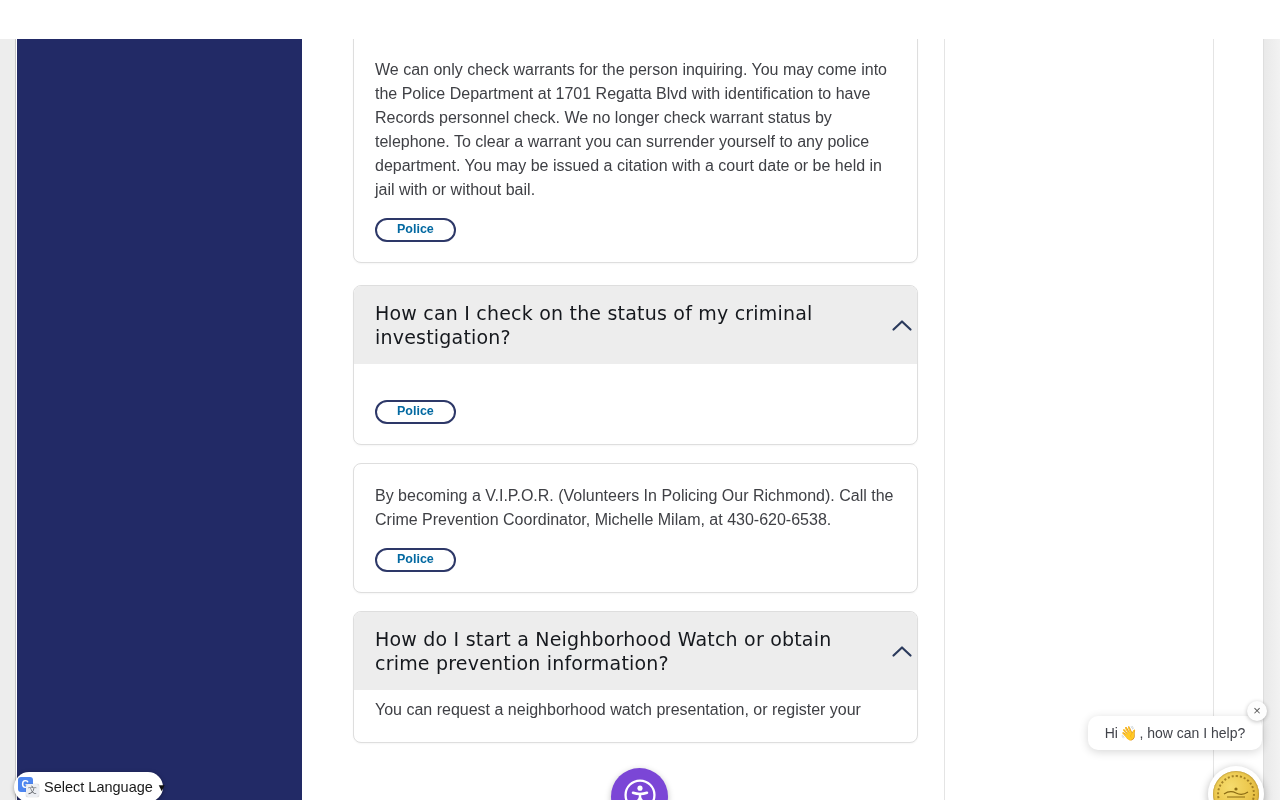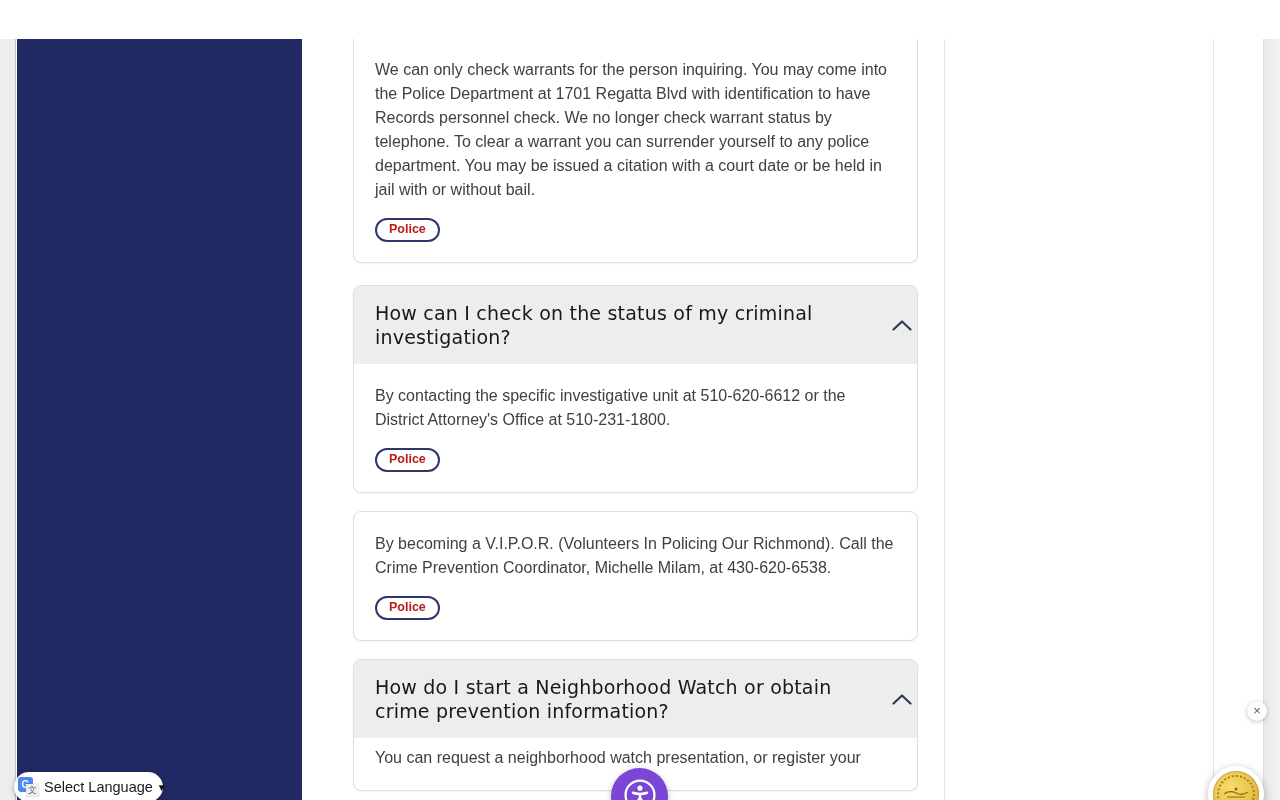--- a/index.html
+++ b/index.html
@@ -25,22 +25,22 @@
 
   .card-header { background:#ededed; padding:15px 4px 15px 21px; display:flex; align-items:center; cursor:pointer; }
   .question { flex:1; font-family:"DejaVu Sans", sans-serif; font-size:19px; line-height:24px;
               color:#15181d; letter-spacing:.2px; padding-right:28px; }
   .chev { flex:0 0 auto; display:flex; align-items:center; }
 
   .card-body { padding:20px 21px; }
   .card.first .card-body { padding-top:42px; }
   .card.last .card-body { padding-top:8px; }
   .answer { font-size:16px; line-height:24px; color:#3f4045; }
-  .tag-pill { display:inline-block; margin-top:16px; border:2px solid #2d3868; color:#b91c1c;
-              border-radius:12px; padding:1px 12px 2px; font-size:12.5px; font-weight:bold; line-height:17px;
+  .tag-pill { display:inline-block; margin-top:16px; border:2px solid #2d3868; color:#0369a1;
+              border-radius:12px; padding:1px 20px 2px; font-size:12.5px; font-weight:bold; line-height:17px;
               background:#fff; cursor:pointer; }
 
   
   .gt-pill { position:absolute; left:14px; top:733px; width:149px; height:30px; background:#fff;
              border-radius:15px; box-shadow:0 1px 4px rgba(0,0,0,.35); display:flex; align-items:center;
              padding:0 10px 0 4px; cursor:pointer; z-index:6; }
   .gt-icon { position:relative; width:22px; height:22px; flex:0 0 auto; margin-right:4px; }
   .gt-icon .g-sq { position:absolute; left:0; top:1px; width:15px; height:15px; background:#4e86f0;
                    border-radius:3px; color:#fff; font-size:10px; font-weight:bold; text-align:center; line-height:15px; }
   .gt-icon .t-sq { position:absolute; left:8px; top:8px; width:13px; height:13px; background:#eceef3;
@@ -99,21 +99,20 @@
     <div class="card">
       <div class="card-header">
         <div class="question">How can I check on the status of my criminal investigation?</div>
         <span class="chev">
           <svg width="22" height="13" viewBox="0 0 22 13">
               <path d="M2.5 10.5 L11 2.5 L19.5 10.5" fill="none" stroke="#2b3a5c" stroke-width="2.2" stroke-linecap="round" stroke-linejoin="round"></path>
             </svg>
         </span>
       </div>
       <div class="card-body">
-        <div class="answer">By contacting the specific investigative unit at 510-620-6612 or the District Attorney's Office at 510-231-1800.</div>
         <span class="tag-pill">Police</span>
       </div>
     </div>
 
     <div class="card g18">
       <div class="card-body">
         <div class="answer">By becoming a V.I.P.O.R. (Volunteers In Policing Our Richmond). Call the Crime Prevention Coordinator, Michelle Milam, at 430-620-6538.</div>
         <span class="tag-pill">Police</span>
       </div>
     </div>
@@ -151,20 +150,25 @@
       <svg width="38" height="38" viewBox="0 0 40 40">
         <circle cx="20" cy="20" r="15.2" fill="none" stroke="#ffffff" stroke-width="2.4"></circle>
         <circle cx="20" cy="12.8" r="2.7" fill="#ffffff"></circle>
         <path d="M12.6 17.6 Q20 20.2 27.4 17.6" fill="none" stroke="#ffffff" stroke-width="2.6" stroke-linecap="round"></path>
         <path d="M20 18.8 L20 23" stroke="#ffffff" stroke-width="2.6" stroke-linecap="round"></path>
         <path d="M20 23 L15.6 29.6 M20 23 L24.4 29.6" stroke="#ffffff" stroke-width="2.6" stroke-linecap="round"></path>
       </svg>
     </span>
   </div>
 
+  <div class="chat-bubble">
+    <span>Hi</span>
+    <span class="wave">👋</span>
+    <span>, how can I help?</span>
+  </div>
   <div class="chat-close">×</div>
 
   <div class="chat-launcher">
     <div class="seal">
       <div class="ring"></div>
       <svg width="28" height="16" viewBox="0 0 28 16">
         <path d="M2 9 Q8 5 14 8 T26 7" fill="none" stroke="#8a6a12" stroke-width="1.2"></path>
         <path d="M5 12 L23 12" stroke="#8a6a12" stroke-width="1"></path>
         <circle cx="14" cy="4" r="1.6" fill="#8a6a12"></circle>
       </svg>

